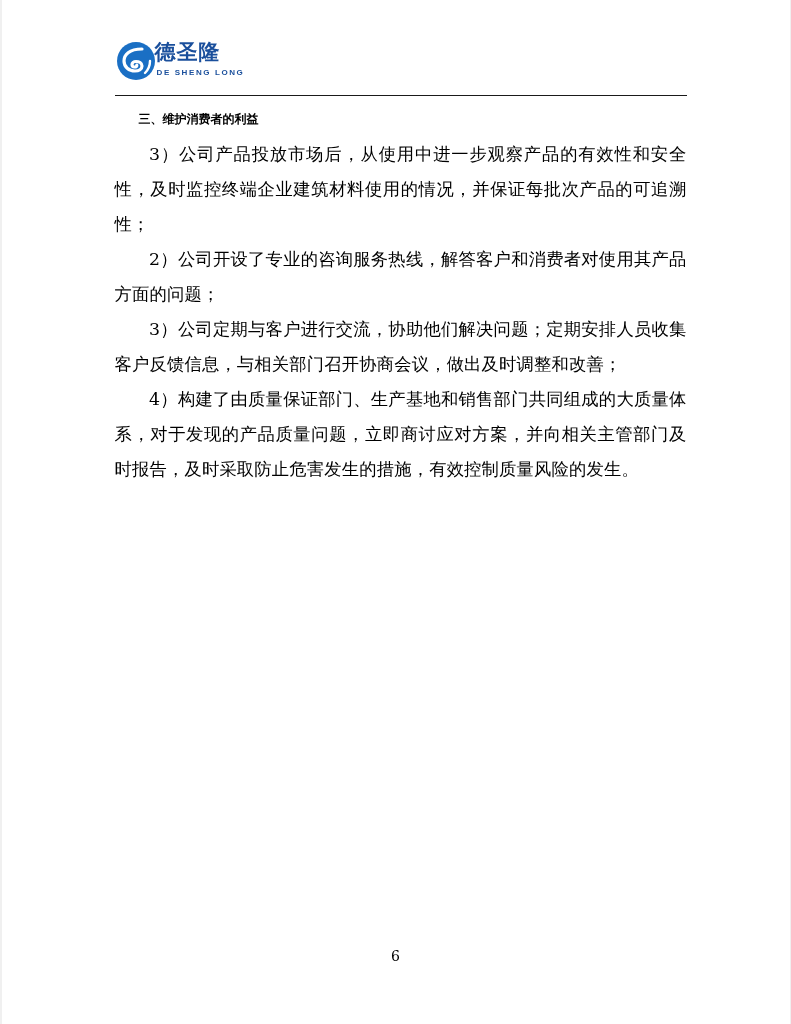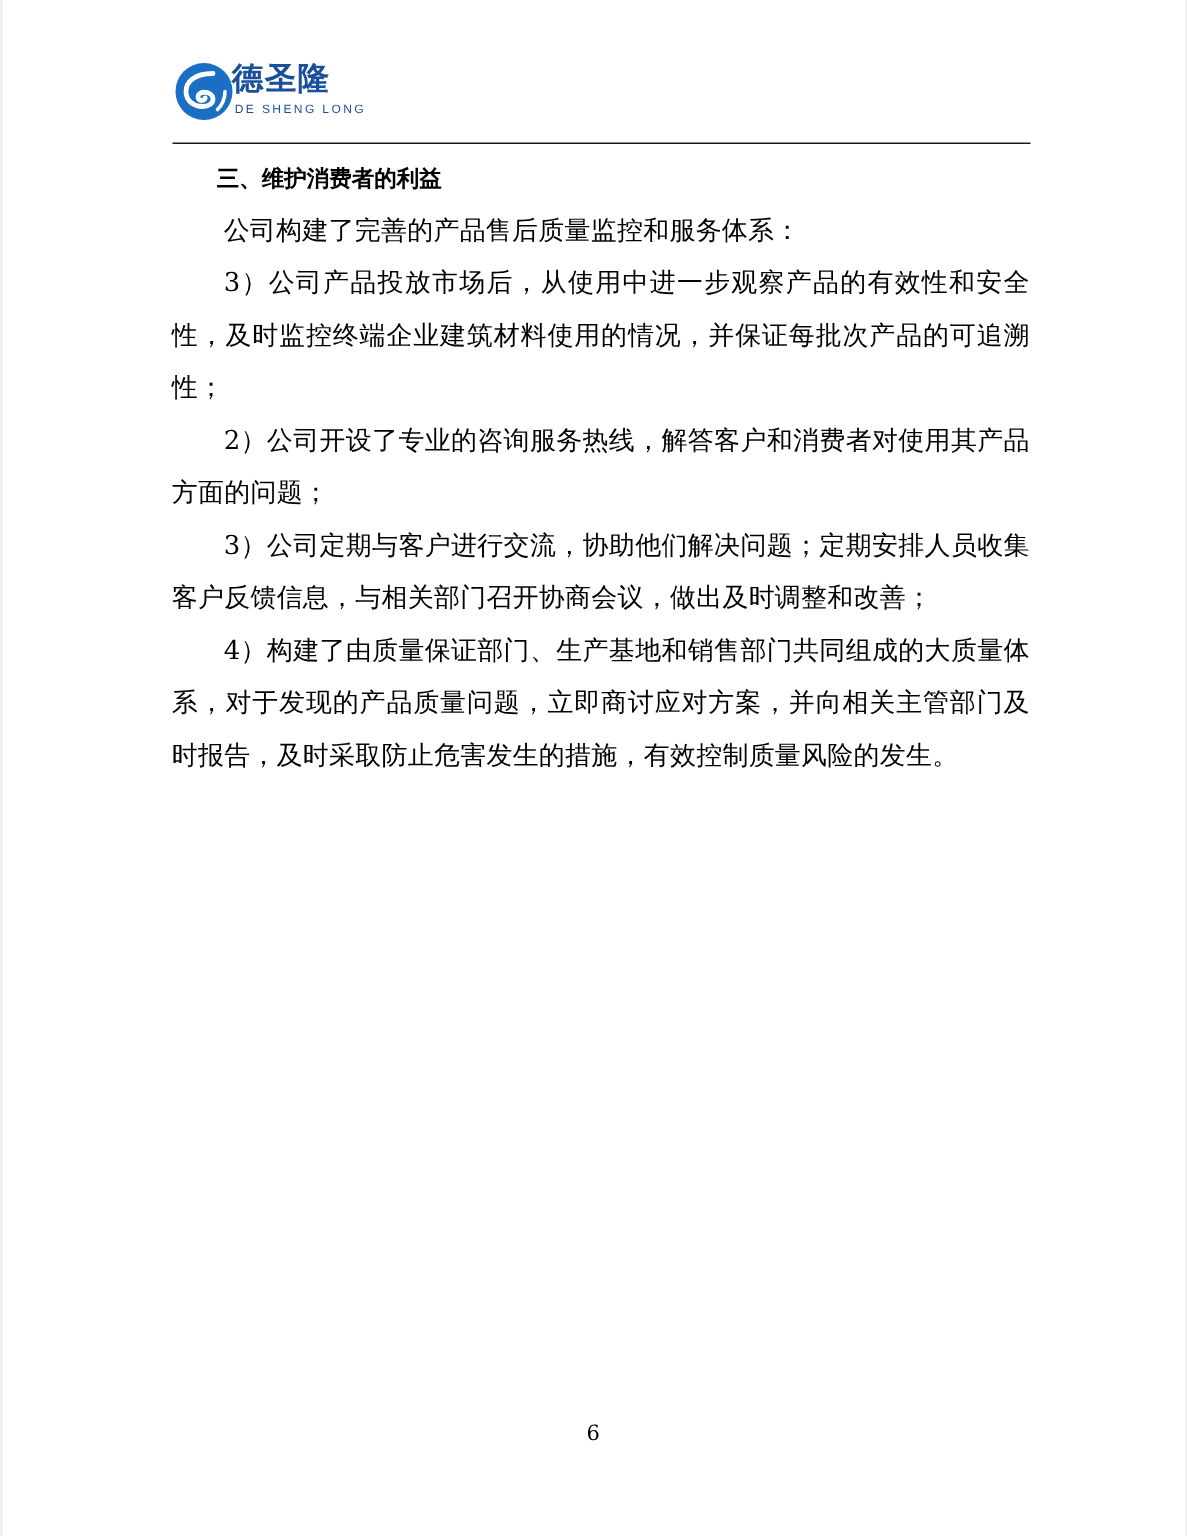--- a/index.html
+++ b/index.html
@@ -48,21 +48,21 @@
     color: #1a4f9c;
     letter-spacing: 1px;
     white-space: nowrap;
   }
   .logo-en {
     position: absolute;
     left: 42px;
     top: 32px;
     font-family: "Liberation Sans", sans-serif;
     font-size: 8px;
-    font-weight: normal;
+    font-weight: bold;
     color: #1a4f9c;
     letter-spacing: 1.6px;
     white-space: nowrap;
   }
   .company-name {
     position: absolute;
     right: 0;
     top: 22px;
     font-family: "DejaVu Serif", serif;
     font-size: 19px;
@@ -94,21 +94,21 @@
     margin: 0;
     text-align: justify;
     text-justify: inter-ideograph;
     letter-spacing: 0.2px;
   }
   .indent {
     text-indent: 2em;
   }
   .section-head {
     font-family: "DejaVu Serif", serif;
-    font-size: 15px;
+    font-size: 12px;
     line-height: 35px;
     font-weight: bold;
     text-indent: 2em;
     margin: 0;
   }
   
   .page-number {
     position: absolute;
     left: 0;
     right: 0;
@@ -141,21 +141,20 @@
   </div>
 
   <div class="header-rule"></div>
 
   <div class="content">
 
 
     <p class="section-head">三、维护消费者的利益</p>
 
 
-    <p class="para indent">公司构建了完善的产品售后质量监控和服务体系：</p>
 
     <p class="para indent">3）公司产品投放市场后，从使用中进一步观察产品的有效性和安全性，及时监控终端企业建筑材料使用的情况，并保证每批次产品的可追溯性；</p>
 
     <p class="para indent">2）公司开设了专业的咨询服务热线，解答客户和消费者对使用其产品方面的问题；</p>
 
     <p class="para indent">3）公司定期与客户进行交流，协助他们解决问题；定期安排人员收集客户反馈信息，与相关部门召开协商会议，做出及时调整和改善；</p>
 
     <p class="para indent">4）构建了由质量保证部门、生产基地和销售部门共同组成的大质量体系，对于发现的产品质量问题，立即商讨应对方案，并向相关主管部门及时报告，及时采取防止危害发生的措施，有效控制质量风险的发生。</p>
   </div>
 

